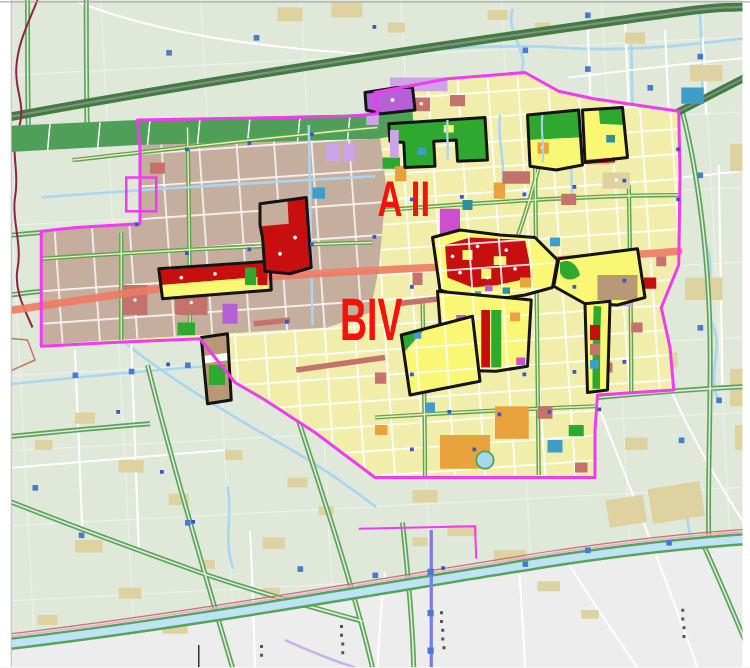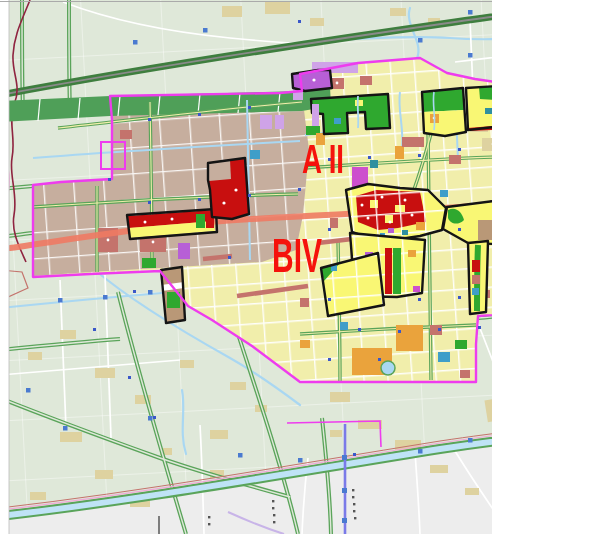--- a/index.html
+++ b/index.html
@@ -1,16 +1,16 @@
 <!DOCTYPE html>
 <html style="--c-rural: #dfe8d9; --c-outside: #ededed; --c-urbanYellow: #f1eeab; --c-districtYellow: #f9f774; --c-tan: #c6ae9e; --c-tanPatch: #ded2a0; --c-beltGreen: #4f9f58; --c-parkGreen: #2fa82f; --c-roadGreen: #5aa45a; --c-highwayGreen: #3e7e3e; --c-water: #a9d7f2; --c-canal: #bfe3f6; --c-magenta: #ee3cee; --c-red: #c80f0f; --c-softRed: #c4736c; --c-redRoad: #ee7a63; --c-orange: #eaa33c; --c-purple: #b75fd6; --c-lavender: #cfa3e8; --c-violet: #cd4fcd; --c-blueParcel: #3f9ec9; --c-teal: #2f8f9f; --c-dotBlue: #3a57c9; --c-bridgeBlue: #4a7ad0; --c-maroon: #8f2440; --c-labelRed: #f5120c; --c-white: #ffffff; --c-brown: #b99877; --c-roadPurple: #7a7ae8; --c-pink: #f0a8d8; --c-grayCenter: #8a8a8a; --c-black: #141414; --c-tick: #555555;"><head>
 <meta charset="utf-8">
 <style>
   html,body{margin:0;padding:0;background:#fff;}
-  #stage{position:relative;width:492px;height:534px;overflow:hidden;background:#fff;
+  #stage{position:relative;width:600px;height:534px;overflow:hidden;background:#fff;
          font-family:"Liberation Sans", sans-serif;}
   svg{position:absolute;left:0;top:0;}
   
   .f-rural{fill:var(--c-rural)} .f-outside{fill:var(--c-outside)}
   .f-urbanYellow{fill:var(--c-urbanYellow)} .f-districtYellow{fill:var(--c-districtYellow)}
   .f-tan{fill:var(--c-tan)} .f-tanPatch{fill:var(--c-tanPatch)}
   .f-beltGreen{fill:var(--c-beltGreen)} .f-parkGreen{fill:var(--c-parkGreen)}
   .f-red{fill:var(--c-red)} .f-softRed{fill:var(--c-softRed)}
   .f-orange{fill:var(--c-orange)} .f-purple{fill:var(--c-purple)}
   .f-lavender{fill:var(--c-lavender)} .f-violet{fill:var(--c-violet)}

